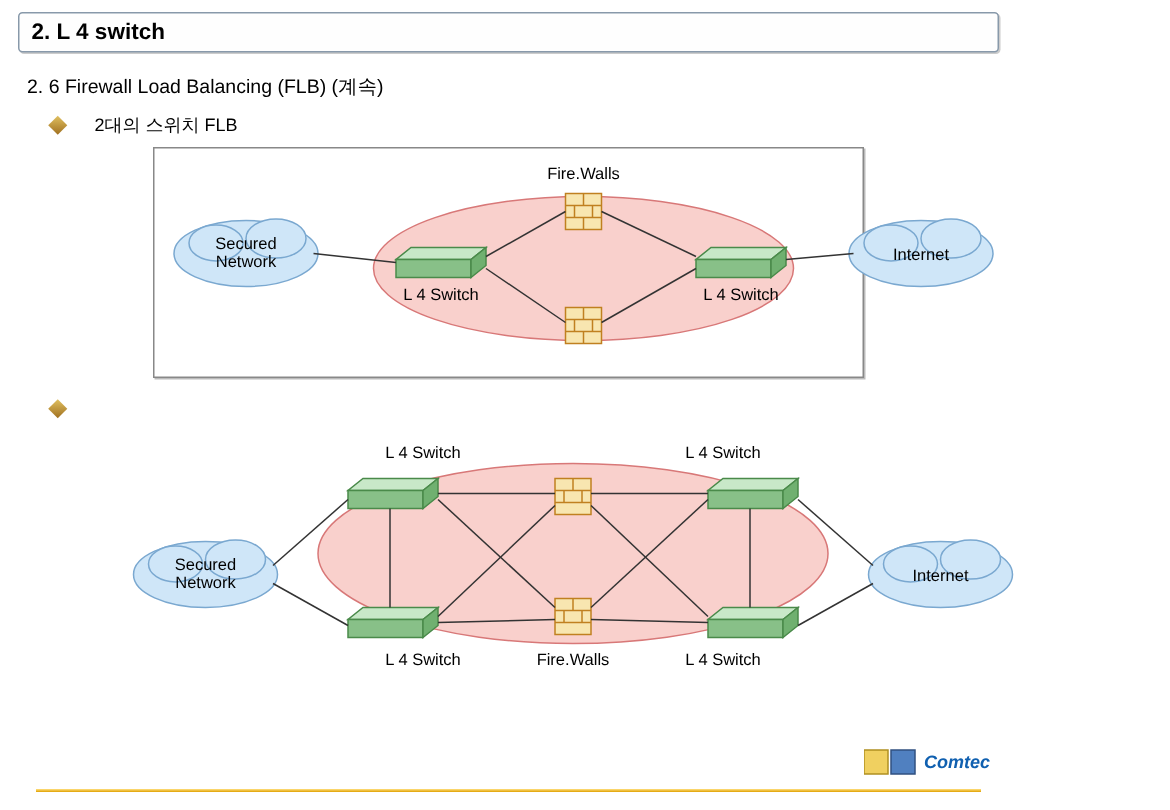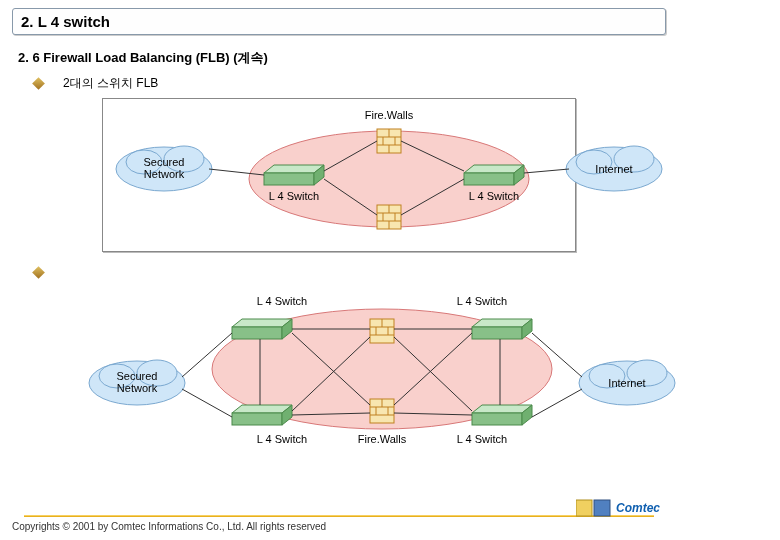--- a/index.html
+++ b/index.html
@@ -1,19 +1,19 @@
 <!DOCTYPE html>
 <html><head>
 <meta charset="utf-8">
 <style>
   html,body{margin:0;padding:0;font-family:Arial,sans-serif;background:#fff;font-size:12px;}
   .page{width:678px;height:540px;position:relative;box-sizing:border-box;padding:8px 12px;}
   .title-box{border:1px solid #8899aa;border-radius:3px;padding:4px 8px;background:#fefefe;box-shadow:1px 1px 0 #ccc;}
   .title-box h1{margin:0;font-size:15px;font-weight:bold;}
-  .subtitle{margin:14px 0 8px 6px;font-size:13px;font-weight:bold;}
+  .subtitle{margin:14px 0 8px 6px;font-size:13px;font-weight:normal;}
   .bullet{display:flex;align-items:center;margin:8px 0 6px 22px;font-size:12px;gap:12px;}
   .bullet .diamond{width:9px;height:9px;transform:rotate(45deg);background:linear-gradient(135deg,#e0c060 0%,#a07020 100%);margin-right:8px;}
   .diagram-box{border:1px solid #888;margin:4px 90px 16px 90px;padding:8px 6px 14px 6px;position:relative;background:#fff;box-shadow:1px 1px 0 #bbb;}
   .diagram-svg{display:block;margin:0 auto;}
   .hr{height:2px;background:linear-gradient(to bottom,#ffe080,#e0a000);margin:0 12px;}
   .footer{position:absolute;bottom:8px;left:12px;right:12px;}
   .footer .copy{font-size:10px;color:#333;}
   .footer .logo{position:absolute;right:0;bottom:14px;padding-left:36px;}
   .lbl{font-size:11px;font-family:Arial,sans-serif;}
   .logo-badge{display:inline-block;vertical-align:bottom;}
@@ -180,21 +180,20 @@
           <line x1="312" y1="122" x2="390" y2="50"></line>
         <line x1="178" y1="56" x2="178" y2="122"></line>
           <line x1="418" y1="56" x2="418" y2="122"></line>
       </g>
     </svg>
   </div>
 
   <div class="footer">
     <div class="hr"></div>
     <div style="display:flex;justify-content:space-between;align-items:flex-end;padding-top:4px;">
-      <span class="copy">Copyrights © 2001 by Comtec Informations Co., Ltd. All rights reserved</span>
       <span class="logo">
         <svg width="90" height="20" class="logo-badge">
           <rect x="0" y="2" width="16" height="16" fill="#f0d060" stroke="#b09020"></rect>
           <rect x="18" y="2" width="16" height="16" fill="#5080c0" stroke="#305080"></rect>
           <text x="40" y="14" font-size="12" font-style="italic" font-weight="bold" fill="#1060b0">Comtec</text>
         </svg>
       </span>
     </div>
   </div>
 

